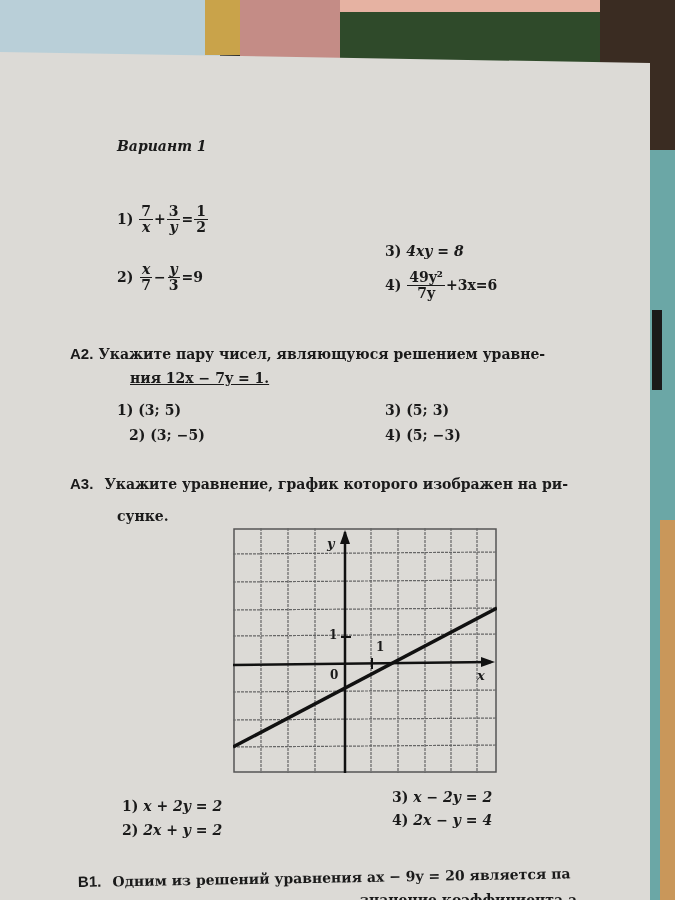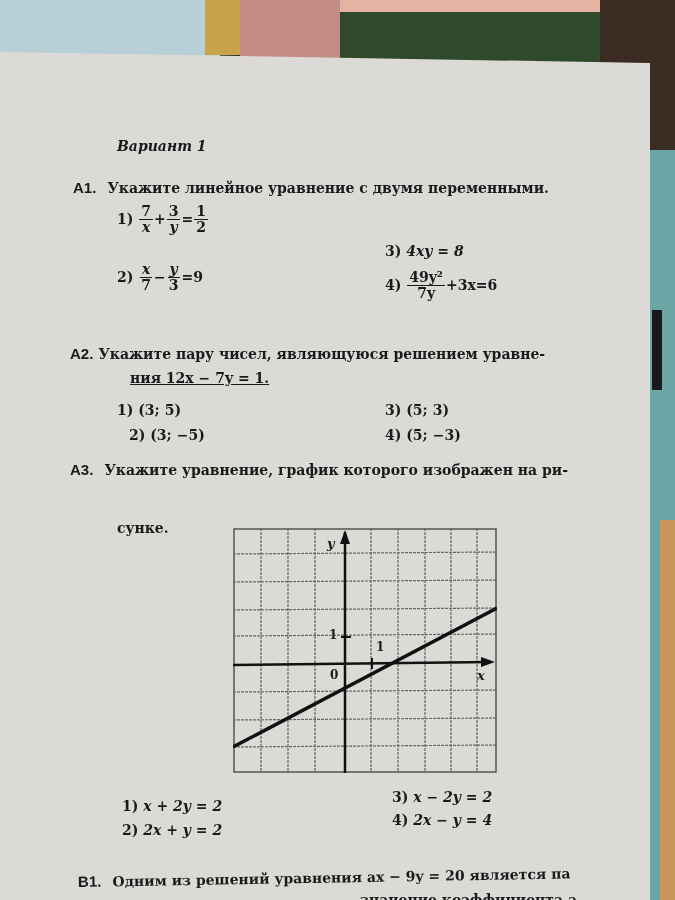--- a/index.html
+++ b/index.html
@@ -52,24 +52,20 @@
 </div>
 <div class="bg-right"></div>
 <div class="bg-book"></div>
 <div class="bg-book-stripe"></div>
 <div class="bg-wood"></div>
 
 <div class="paper">
 
   <div class="abs variant" style="left:117px; top:86px;">Вариант 1</div>
 
-  <div class="abs" style="left:73px; top:126px;">
-    <span class="q-label">А1.</span>
-    <span class="q-text" style="margin-left:6px;">Укажите линейное уравнение с двумя переменными.</span>
-  </div>
 
   <div class="abs opt" style="left:117px; top:152px;">
     <span>1)</span>
     <span class="frac">
         <span class="num">7</span>
         <span class="den i">x</span>
       </span><span>+</span><span class="frac">
         <span class="num">3</span>
         <span class="den i">y</span>
       </span><span>=</span><span class="frac">
@@ -118,25 +114,25 @@
   </div>
   <div class="abs opt" style="left:385px; top:350px;">
     <span>3)</span>
     <span>(5; 3)</span>
   </div>
   <div class="abs opt" style="left:385px; top:375px;">
     <span>4)</span>
     <span>(5; −3)</span>
   </div>
 
-  <div class="abs" style="left:70px; top:408px;">
+  <div class="abs" style="left:70px; top:422px;">
     <span class="q-label">А3.</span>
     <span class="q-text" style="margin-left:6px;">Укажите уравнение, график которого изображен на ри-</span>
   </div>
-  <div class="abs q-text" style="left:117px; top:468px;">сунке.</div>
+  <div class="abs q-text" style="left:117px; top:456px;">сунке.</div>
 
   <div class="graph">
     <svg width="264" height="245" viewBox="0 0 264 245">
       <rect x="1" y="1" width="262" height="243" fill="none" stroke="#555" stroke-width="1.5"></rect>
       <g stroke="#666" stroke-width="1.2" stroke-dasharray="3 1">
         <line x1="28" y1="0" x2="28" y2="245"></line>
         <line x1="55" y1="0" x2="55" y2="245"></line>
         <line x1="82" y1="0" x2="82" y2="245"></line>
         <line x1="138" y1="0" x2="138" y2="245"></line>
         <line x1="165" y1="0" x2="165" y2="245"></line>

